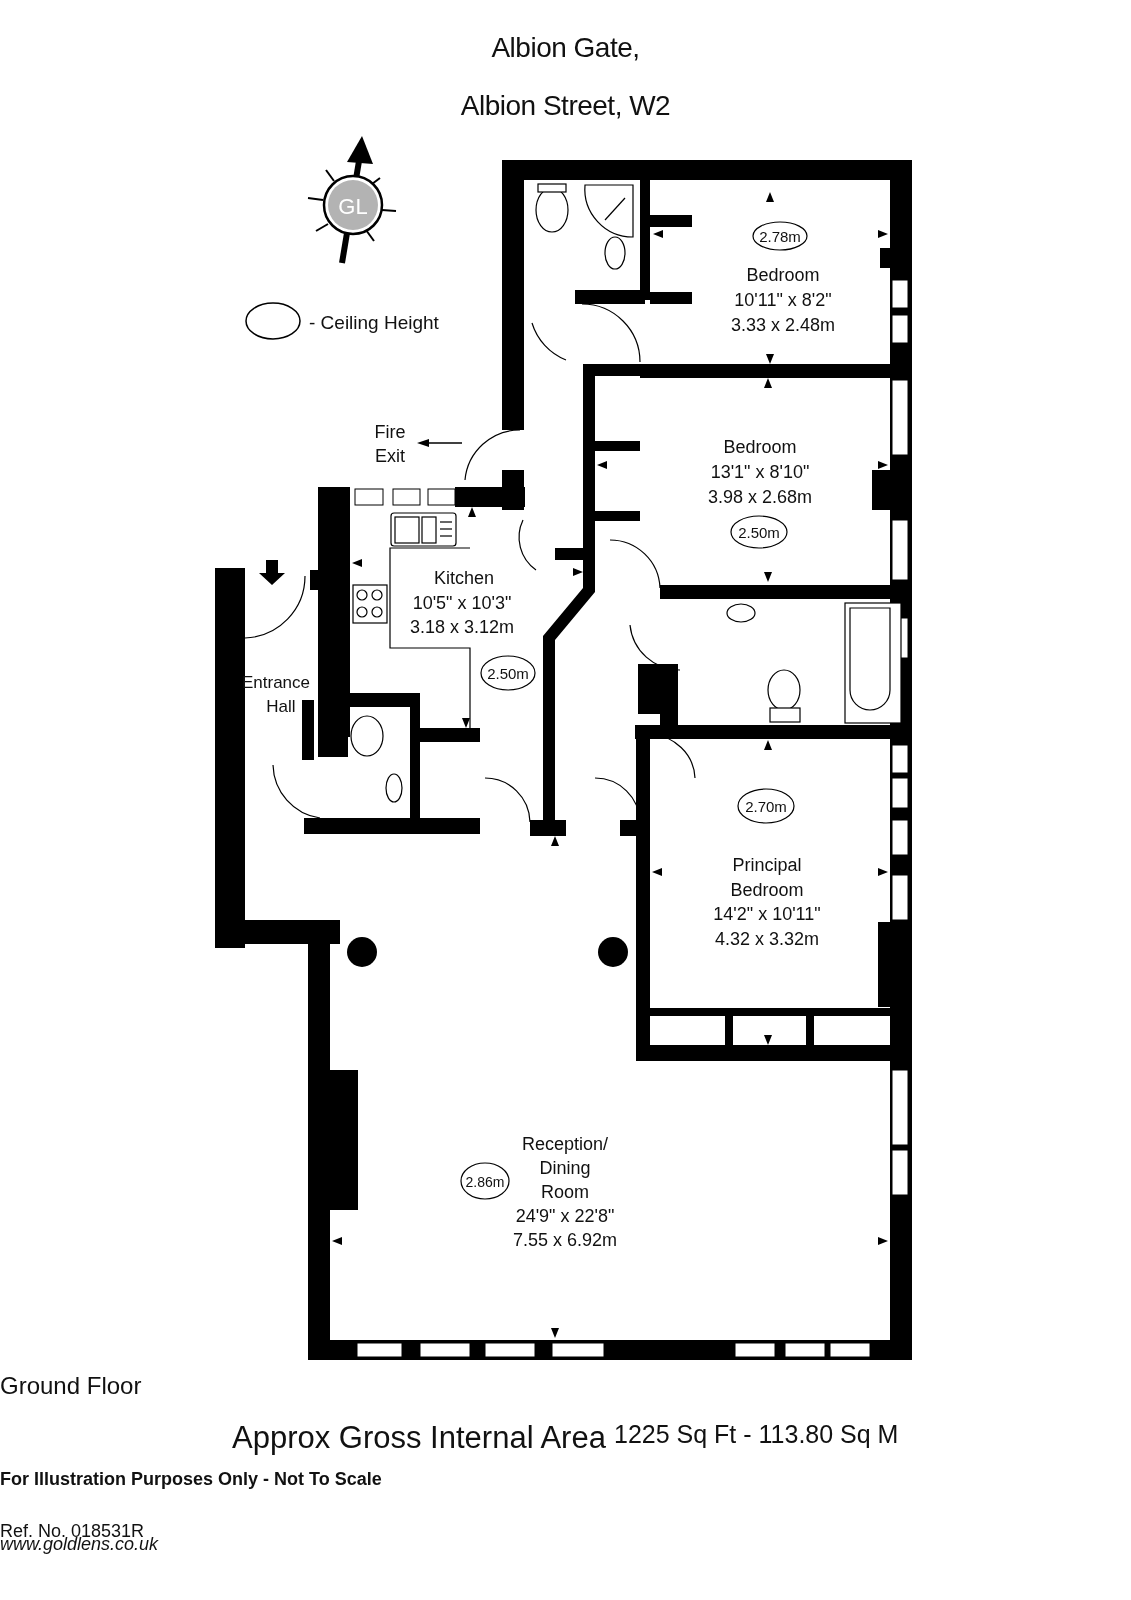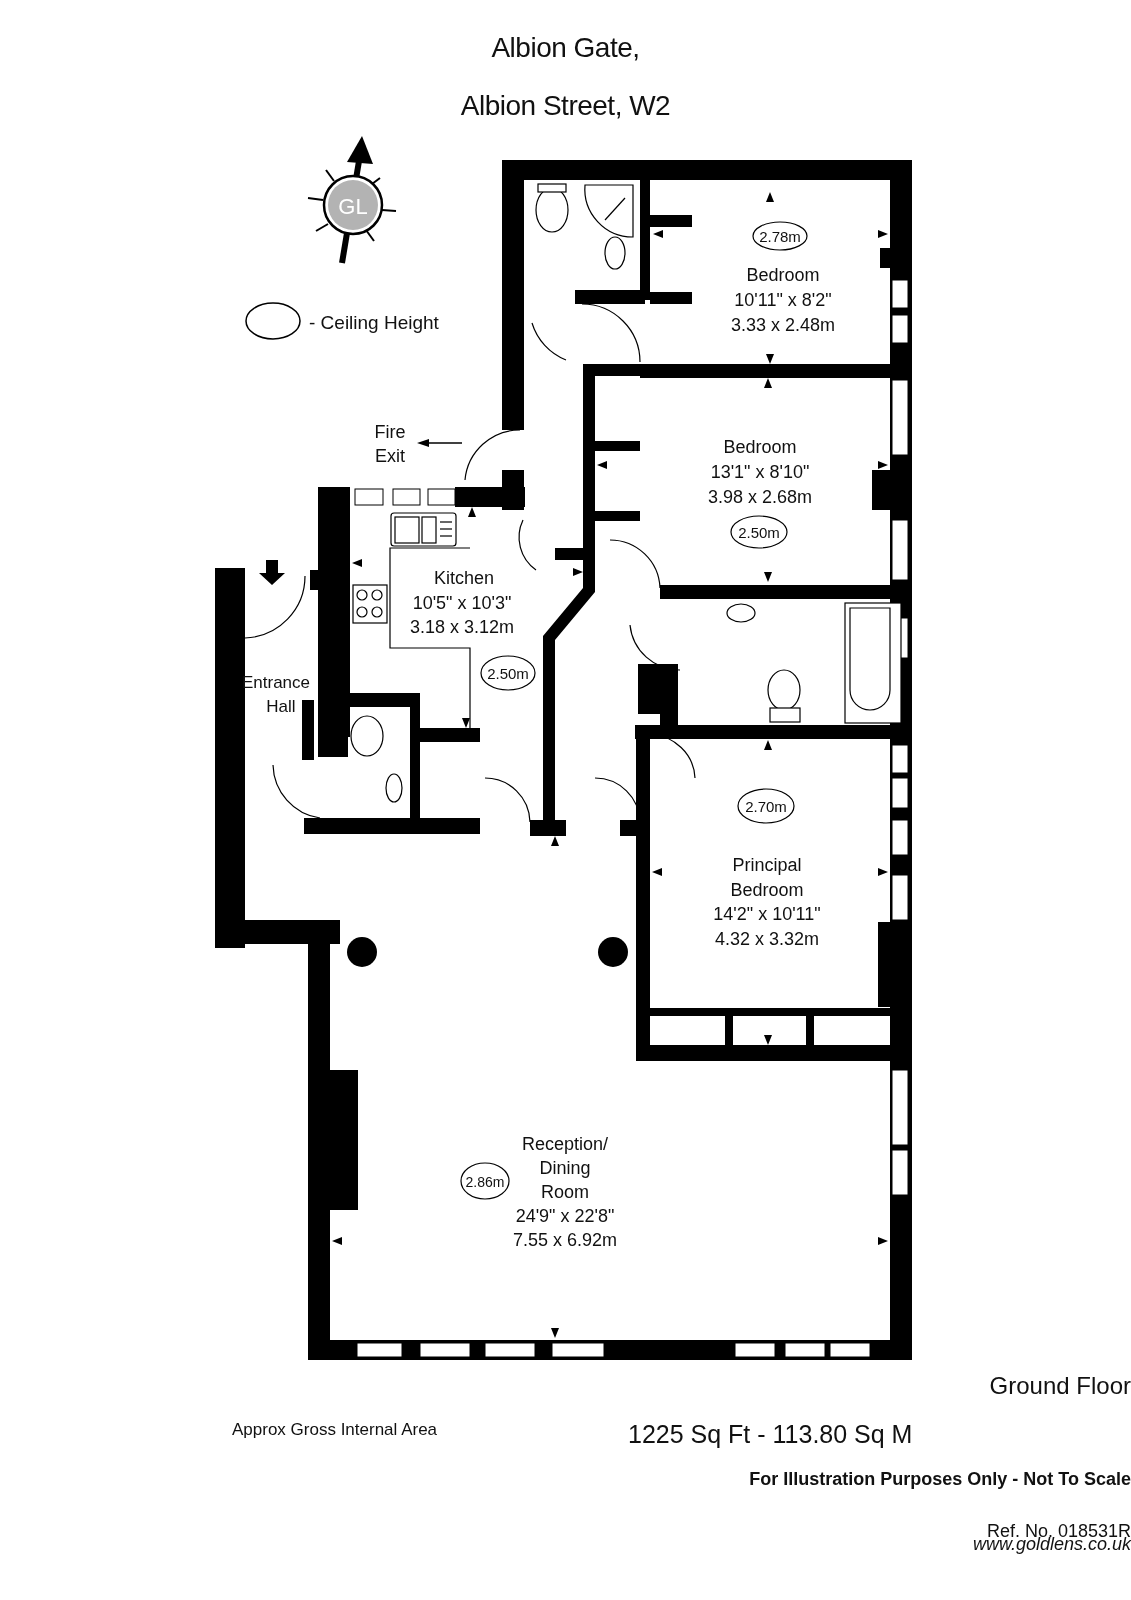--- a/index.html
+++ b/index.html
@@ -1,23 +1,23 @@
 <!DOCTYPE html>
 <html><head>
 <meta charset="utf-8">
 <style>
   html, body { margin:0; padding:0; background:#ffffff; }
   body { width:1131px; height:1600px; position:relative; overflow:hidden;
          font-family:"Liberation Sans", "DejaVu Sans", sans-serif; color:#111; }
   .title { position:absolute; left:0; width:1131px; text-align:center; font-size:28px; line-height:36px; letter-spacing:-0.5px; }
   #plan { position:absolute; left:0; top:0; }
-  .footer-line { position:absolute; left:0; width:1131px; text-align:right; }
+  .footer-line { position:absolute; left:0; width:1131px; text-align:left; }
   .floor-label { top:1372px; font-size:24px; }
-  .area-label { position:absolute; top:1420px; left:232px; font-size:17px; }
-  .area-value { position:absolute; top:1420px; left:628px; font-size:25px; }
+  .area-label { position:absolute; top:1420px; left:232px; font-size:31px; }
+  .area-value { position:absolute; top:1420px; left:614px; font-size:25px; }
   .note { font-size:18px; line-height:23px; }
   svg text { font-family:"Liberation Sans", "DejaVu Sans", sans-serif; fill:#111; }
 </style>
 </head>
 <body>
 
 <div class="title" style="top:30px;">Albion Gate,</div>
 <div class="title" style="top:88px;">Albion Street, W2</div>
 
 <svg id="plan" width="1131" height="1600" viewBox="0 0 1131 1600" xmlns="http://www.w3.org/2000/svg">

